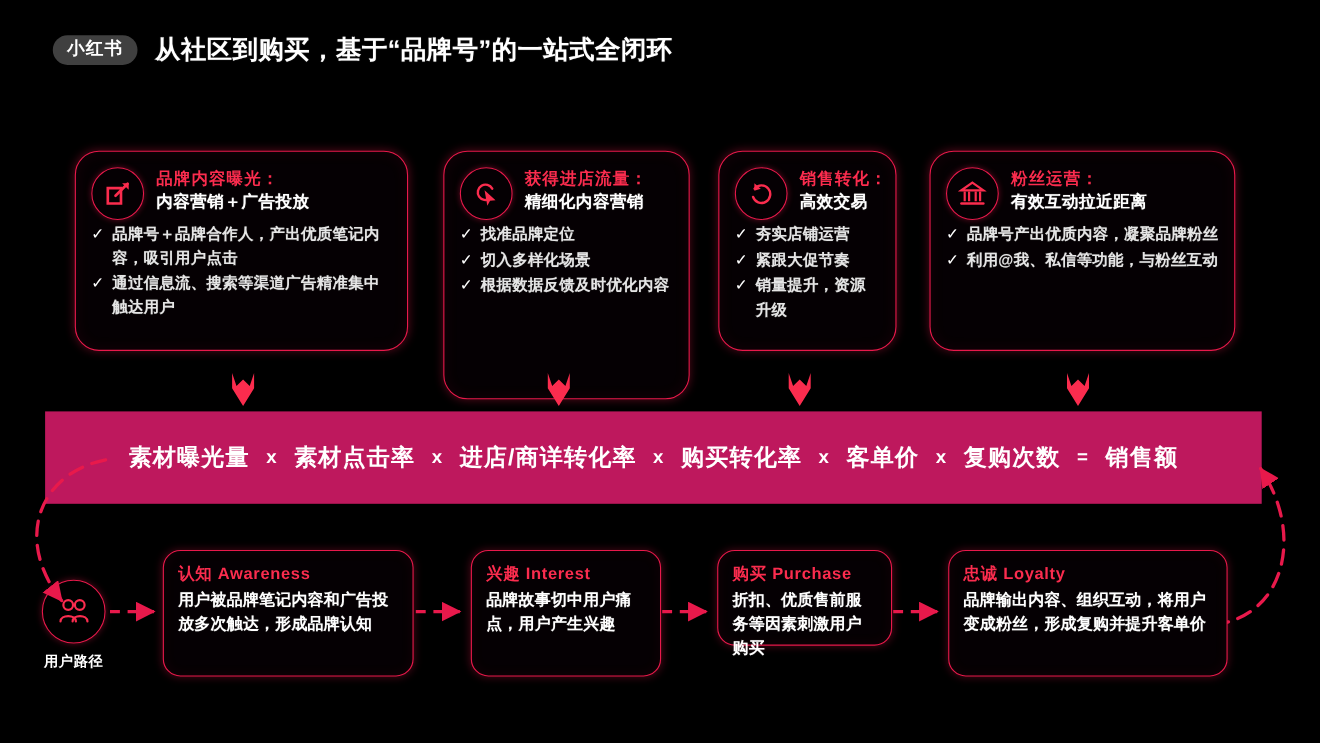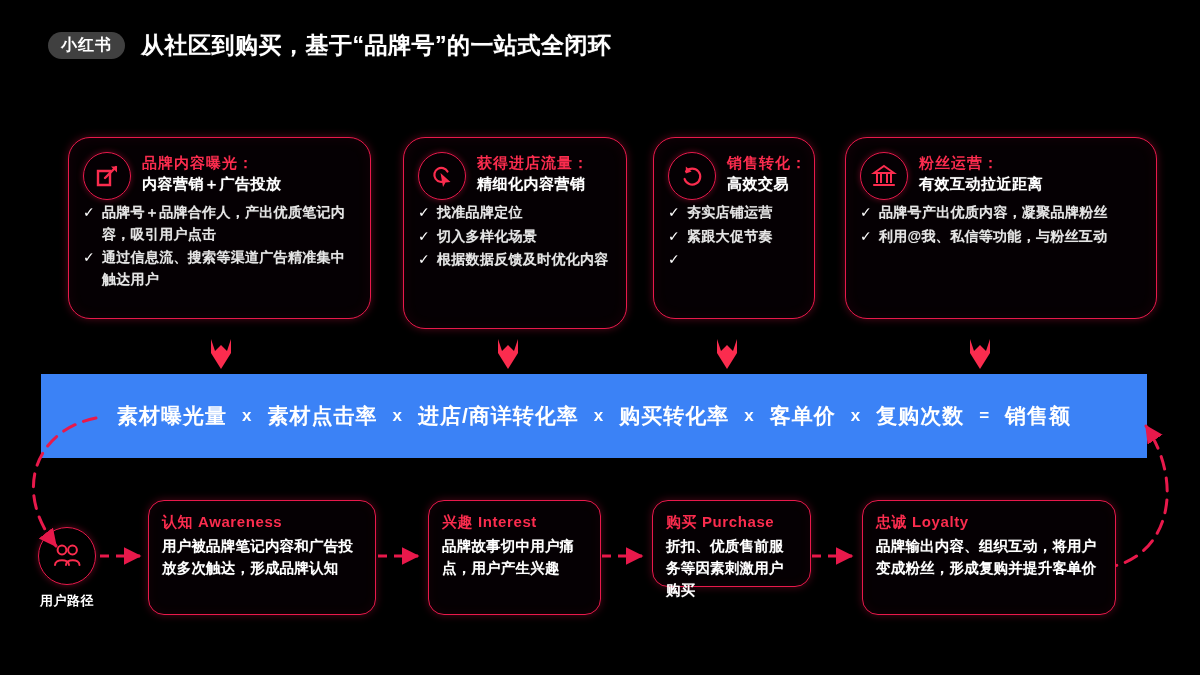--- a/index.html
+++ b/index.html
@@ -126,21 +126,21 @@
     height: 34px;
   }
 
   
   .formula-bar {
     position: absolute;
     left: 41px;
     top: 374px;
     width: 1106px;
     height: 84px;
-    background: #3b82f6;
+    background: #be185d;
     display: flex;
     align-items: center;
     justify-content: center;
     box-sizing: border-box;
   }
   .formula-inner {
     display: flex;
     align-items: center;
     gap: 13px;
     font-size: 21px;
@@ -246,21 +246,21 @@
         <span class="check">✓</span>
         <span class="bullet-text">品牌号＋品牌合作人，产出优质笔记内容，吸引用户点击</span>
       </div>
       <div class="bullet">
         <span class="check">✓</span>
         <span class="bullet-text">通过信息流、搜索等渠道广告精准集中触达用户</span>
       </div>
     </div>
   </div>
 
-  <div class="top-card" style="left:403px; top:137px; width:224px; height:192px;">
+  <div class="top-card" style="left:403px; top:137px; width:224px; height:226px;">
     <div class="card-head">
       <div class="icon-circle">
         <svg width="26" height="26" viewBox="0 0 26 26">
           <path d="M18.5 8.5 A7 7 0 1 0 16.5 17.5" fill="none" stroke="#FB2C4E" stroke-width="2.2" stroke-linecap="round"></path>
           <path d="M11.5 10 L21.5 19 L16.5 19.5 L14 24 Z" fill="#FB2C4E"></path>
         </svg>
       </div>
       <div class="head-text">
         <div class="card-title-1">获得进店流量：</div>
         <div class="card-title-2">精细化内容营销</div>
@@ -299,25 +299,26 @@
       <div class="bullet">
         <span class="check">✓</span>
         <span class="bullet-text">夯实店铺运营</span>
       </div>
       <div class="bullet">
         <span class="check">✓</span>
         <span class="bullet-text">紧跟大促节奏</span>
       </div>
       <div class="bullet">
         <span class="check">✓</span>
-      </div>
-    </div>
-  </div>
-
-  <div class="top-card" style="left:845px; top:137px; width:312px; height:182px;">
+        <span class="bullet-text">销量提升，资源升级</span>
+      </div>
+    </div>
+  </div>
+
+  <div class="top-card" style="left:845px; top:137px; width:278px; height:182px;">
     <div class="card-head">
       <div class="icon-circle">
         <svg width="26" height="26" viewBox="0 0 26 26">
           <path d="M13 3 L23 10 L3 10 Z" fill="none" stroke="#FB2C4E" stroke-width="2"></path>
           <path d="M6 11 V20 M10 11 V20 M16 11 V20 M20 11 V20" stroke="#FB2C4E" stroke-width="2"></path>
           <path d="M3 22 H23" stroke="#FB2C4E" stroke-width="2.2" stroke-linecap="round"></path>
         </svg>
       </div>
       <div class="head-text">
         <div class="card-title-1">粉丝运营：</div>

